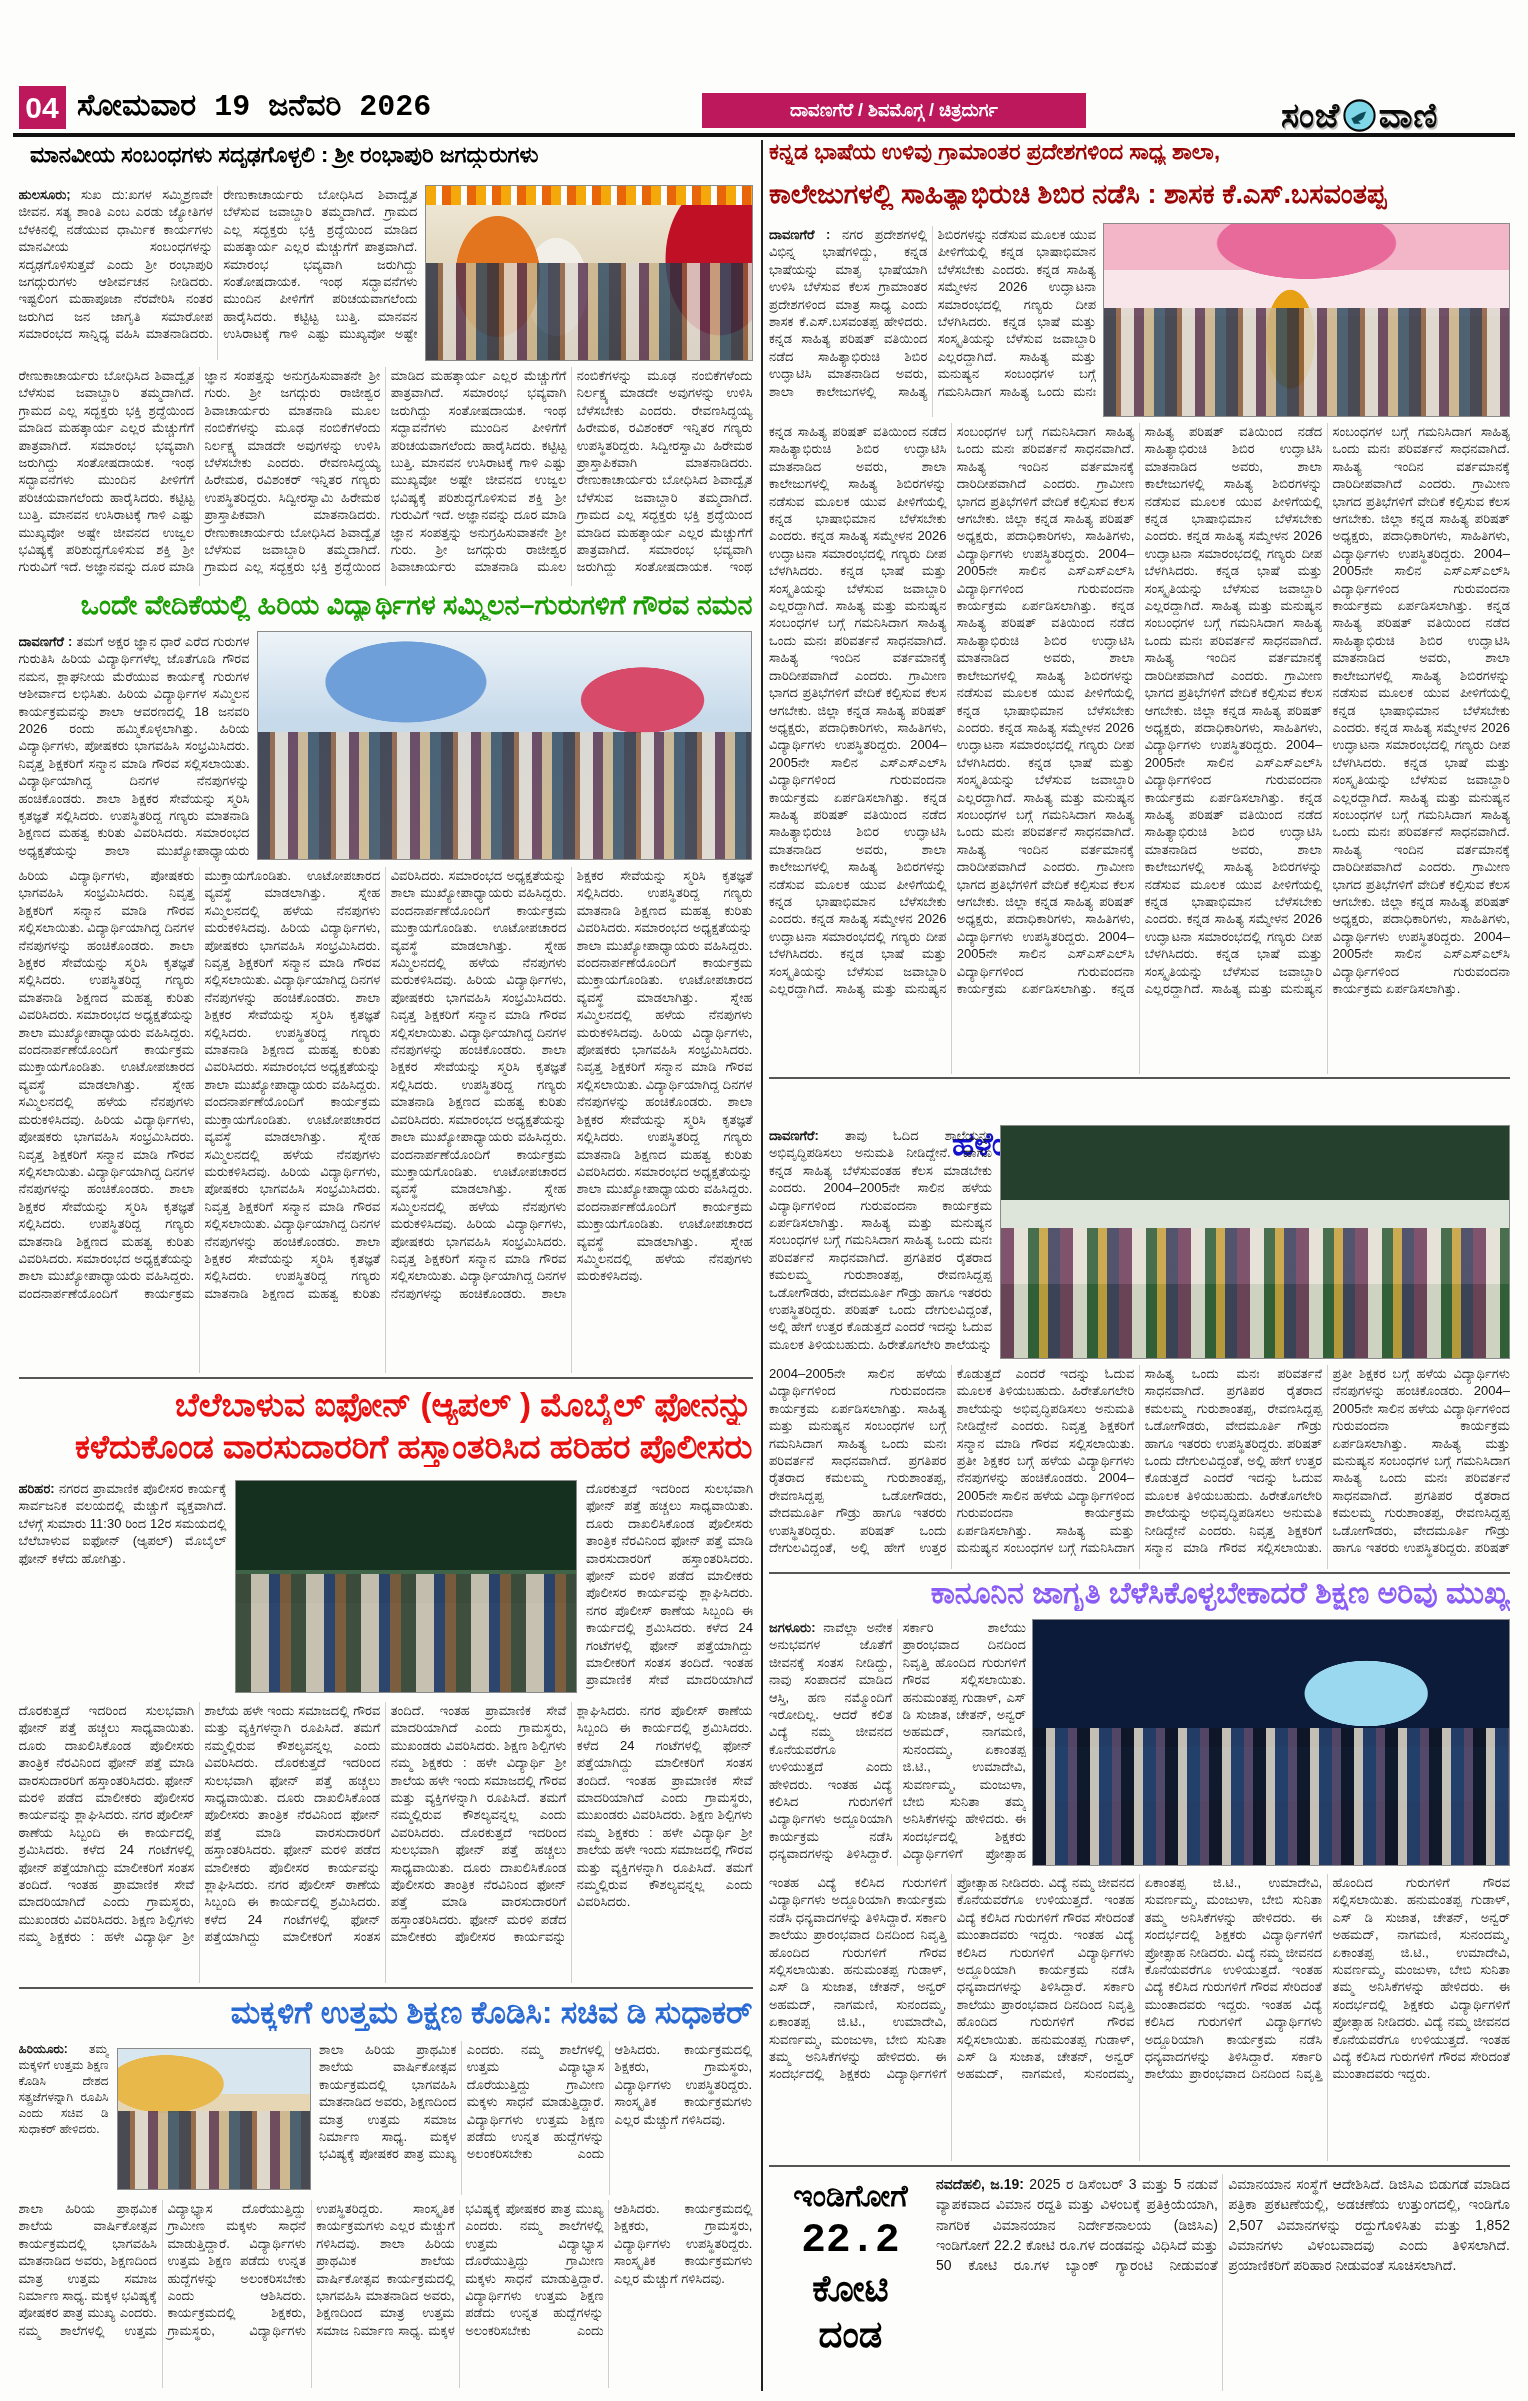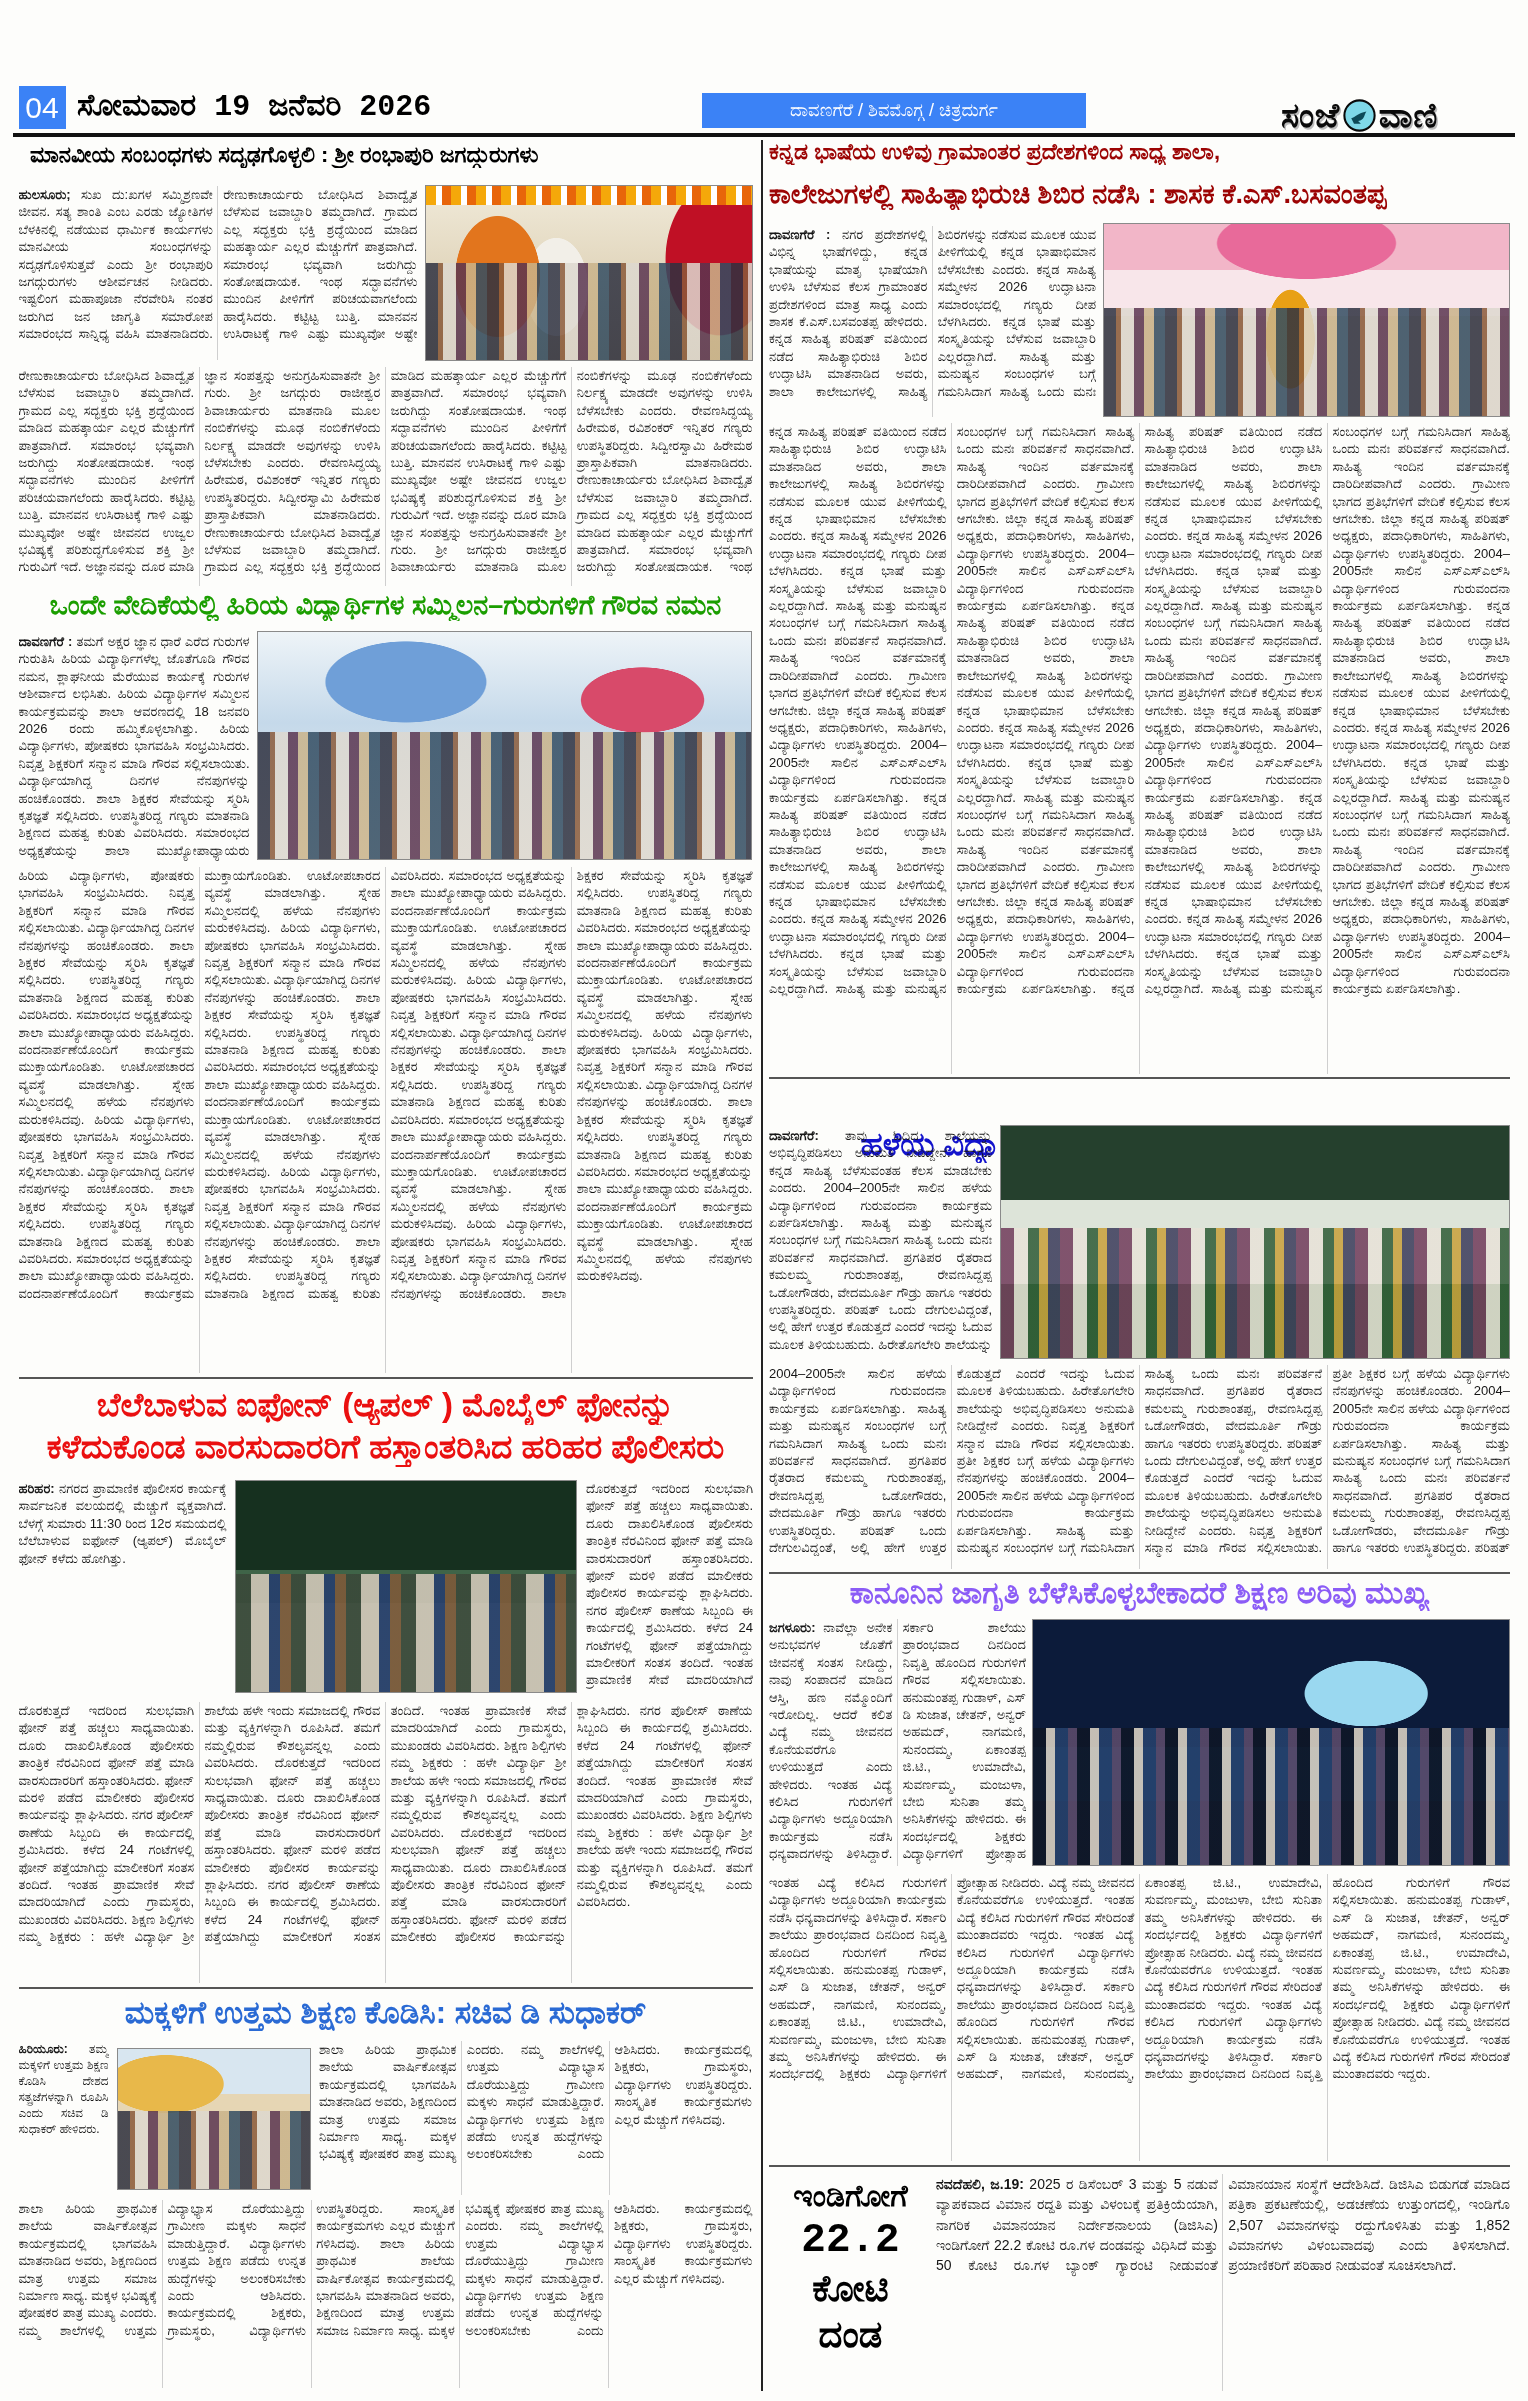--- a/index.html
+++ b/index.html
@@ -2,21 +2,21 @@
 <html style="font-size:12px"><head>
 <meta charset="utf-8">
 <style>
   *{margin:0;padding:0;box-sizing:border-box}
   html,body{width:1528px;height:2401px;background:#fdfdfb;font-family:"Liberation Sans",sans-serif;position:relative;overflow:hidden}
   .abs{position:absolute}
   .cols{column-gap:10.4px;column-rule:0.7px solid #cfcfcf;text-align:justify;font-size:13px;line-height:1.34;color:#151515;overflow:hidden;word-break:break-word}
   .c1{column-count:1}.c2{column-count:2}.c3{column-count:3}.c4{column-count:4}.c5{column-count:5}
   .dateline{font-weight:bold}
   .hl{font-weight:bold;white-space:nowrap;overflow:hidden}
-  .center{text-align:center}
+  .center{text-align:right}
   .rule{position:absolute;background:#111}
   .photo{position:absolute;border:0.7px solid #8a8a8a;overflow:hidden}
   .photo::after{content:"";position:absolute;left:0;right:0;bottom:0;height:56%;
      background:repeating-linear-gradient(90deg,#2e3140 0 12px,#8a5a3a 12px 17px,#ddd8cf 17px 30px,#5a3550 30px 40px,#c9b38a 40px 50px,#334d62 50px 61px);
      opacity:.85}
   .ph1{background:
      radial-gradient(ellipse 70px 100px at 22% 52%,#e2751d 0 60%,rgba(0,0,0,0) 61%),
      radial-gradient(ellipse 52px 81px at 40% 58%,#f2efe8 0 60%,rgba(0,0,0,0) 61%),
      radial-gradient(ellipse 89px 126px at 90% 42%,#c01025 0 60%,rgba(0,0,0,0) 61%),
      linear-gradient(180deg,#f0ead9 0%,#e0d4ba 55%,#cbb58e 100%)}
@@ -35,21 +35,21 @@
      radial-gradient(ellipse 148px 59px at 50% 10%,#e86a9a 0 60%,rgba(0,0,0,0) 61%),
      radial-gradient(ellipse 44px 89px at 46% 60%,#e8a015 0 55%,rgba(0,0,0,0) 56%),
      linear-gradient(180deg,#f2b6c8 0 24%,#f8e6ea 24% 48%,#e8d8c6 48% 100%)}
   .phr2{background:linear-gradient(180deg,#25402d 0 32%,#dde4d9 32% 68%,#3f7a3f 68% 100%)}
   .phr2::after{background:repeating-linear-gradient(90deg,#703a5a 0 13.3px,#e8e2d8 13.3px 27px,#2e5a35 27px 38px,#c9a03a 38px 47px,#3a3a5a 47px 59px)}
   .phr3{background:
      radial-gradient(ellipse 111px 59px at 70% 30%,#9ad8f0 0 55%,rgba(0,0,0,0) 56%),
      linear-gradient(180deg,#0c1b3a 0 52%,#12406a 52% 74%,#1d2740 74% 100%)}
   .phr3::after{opacity:.9;background:repeating-linear-gradient(90deg,#0e1626 0 13.3px,#d8d0c2 13.3px 22px,#25406b 22px 35px,#5a4a6a 35px 44px)}
   .masthead{font-weight:bold;font-size:34px;letter-spacing:0.7px;color:#0a0a0a;text-shadow:1.5px 1.5px 0 #bcbcbc;display:flex;align-items:center;gap:3px}
-  .badge{background:#3b82f6;color:#fff;font-weight:normal;display:flex;align-items:center;justify-content:center}
+  .badge{background:#be185d;color:#fff;font-weight:bold;display:flex;align-items:center;justify-content:center}
   .serif{font-family:Liberation Mono, monospace}
   .idg-title{font-weight:bold;color:#000;text-align:center;line-height:1.25}
 </style>
 </head>
 <body>
 
 <div class="abs badge" style="left:18.5px;top:86px;width:47px;height:43px;font-size:30px">04</div>
 <div class="abs serif" style="left:77px;top:90px;font-size:30px;font-weight:bold;color:#000">ಸೋಮವಾರ 19 ಜನೆವರಿ 2026</div>
 <div class="abs badge" style="left:702px;top:93px;width:384px;height:35px;font-size:18px">ದಾವಣಗೆರೆ / ಶಿವಮೊಗ್ಗ / ಚಿತ್ರದುರ್ಗ</div>
 <div class="abs masthead" style="left:1281px;top:94px;height:43px">

